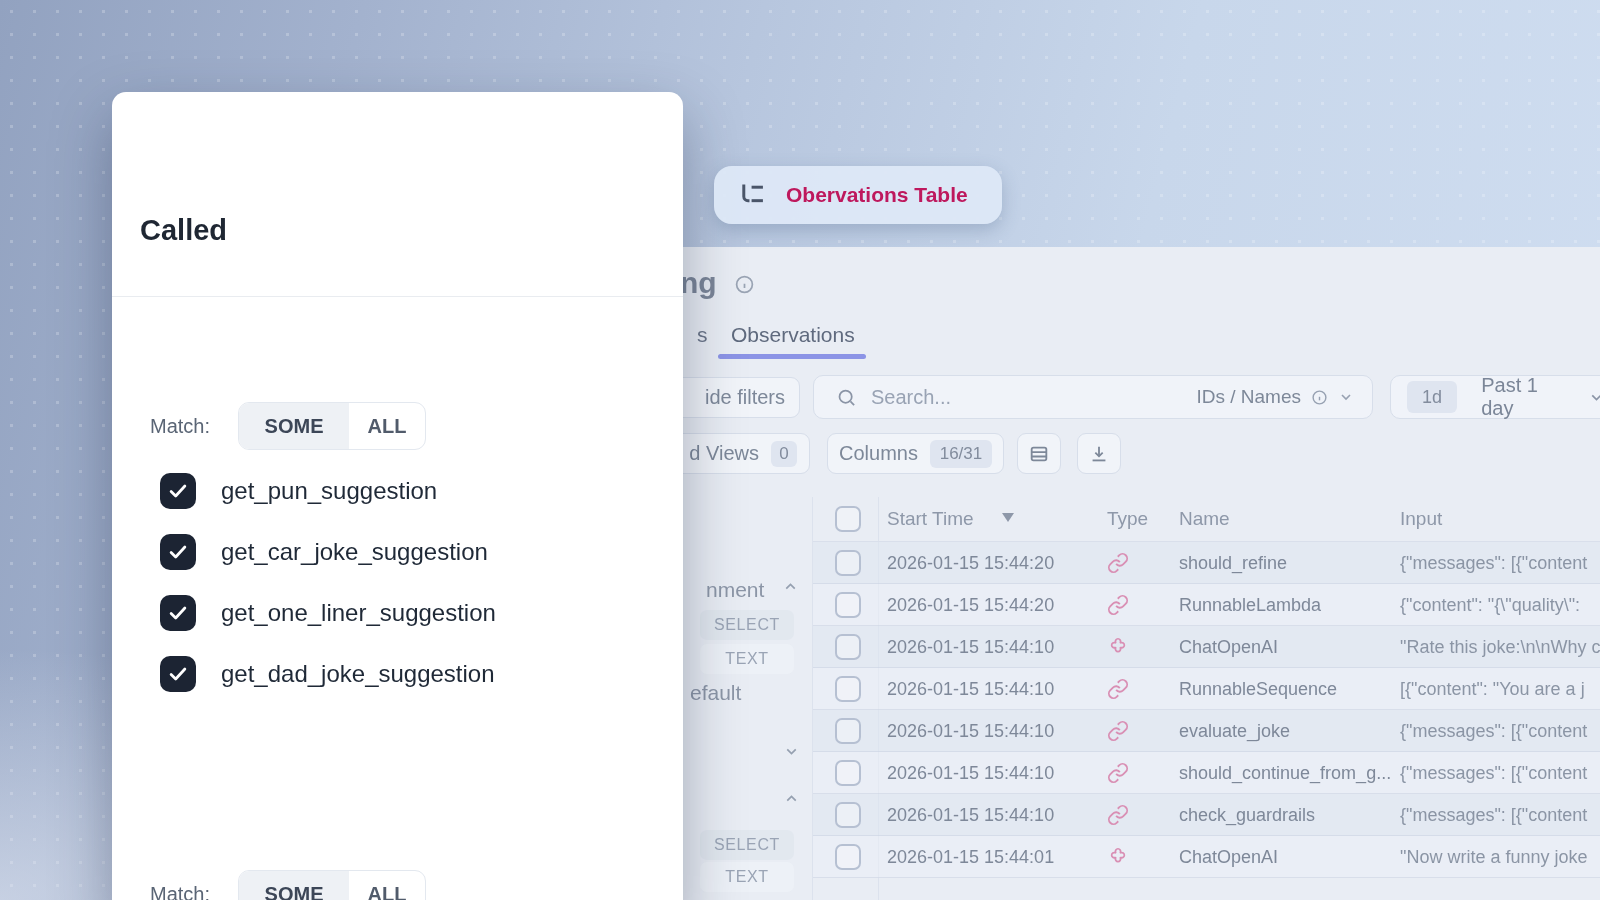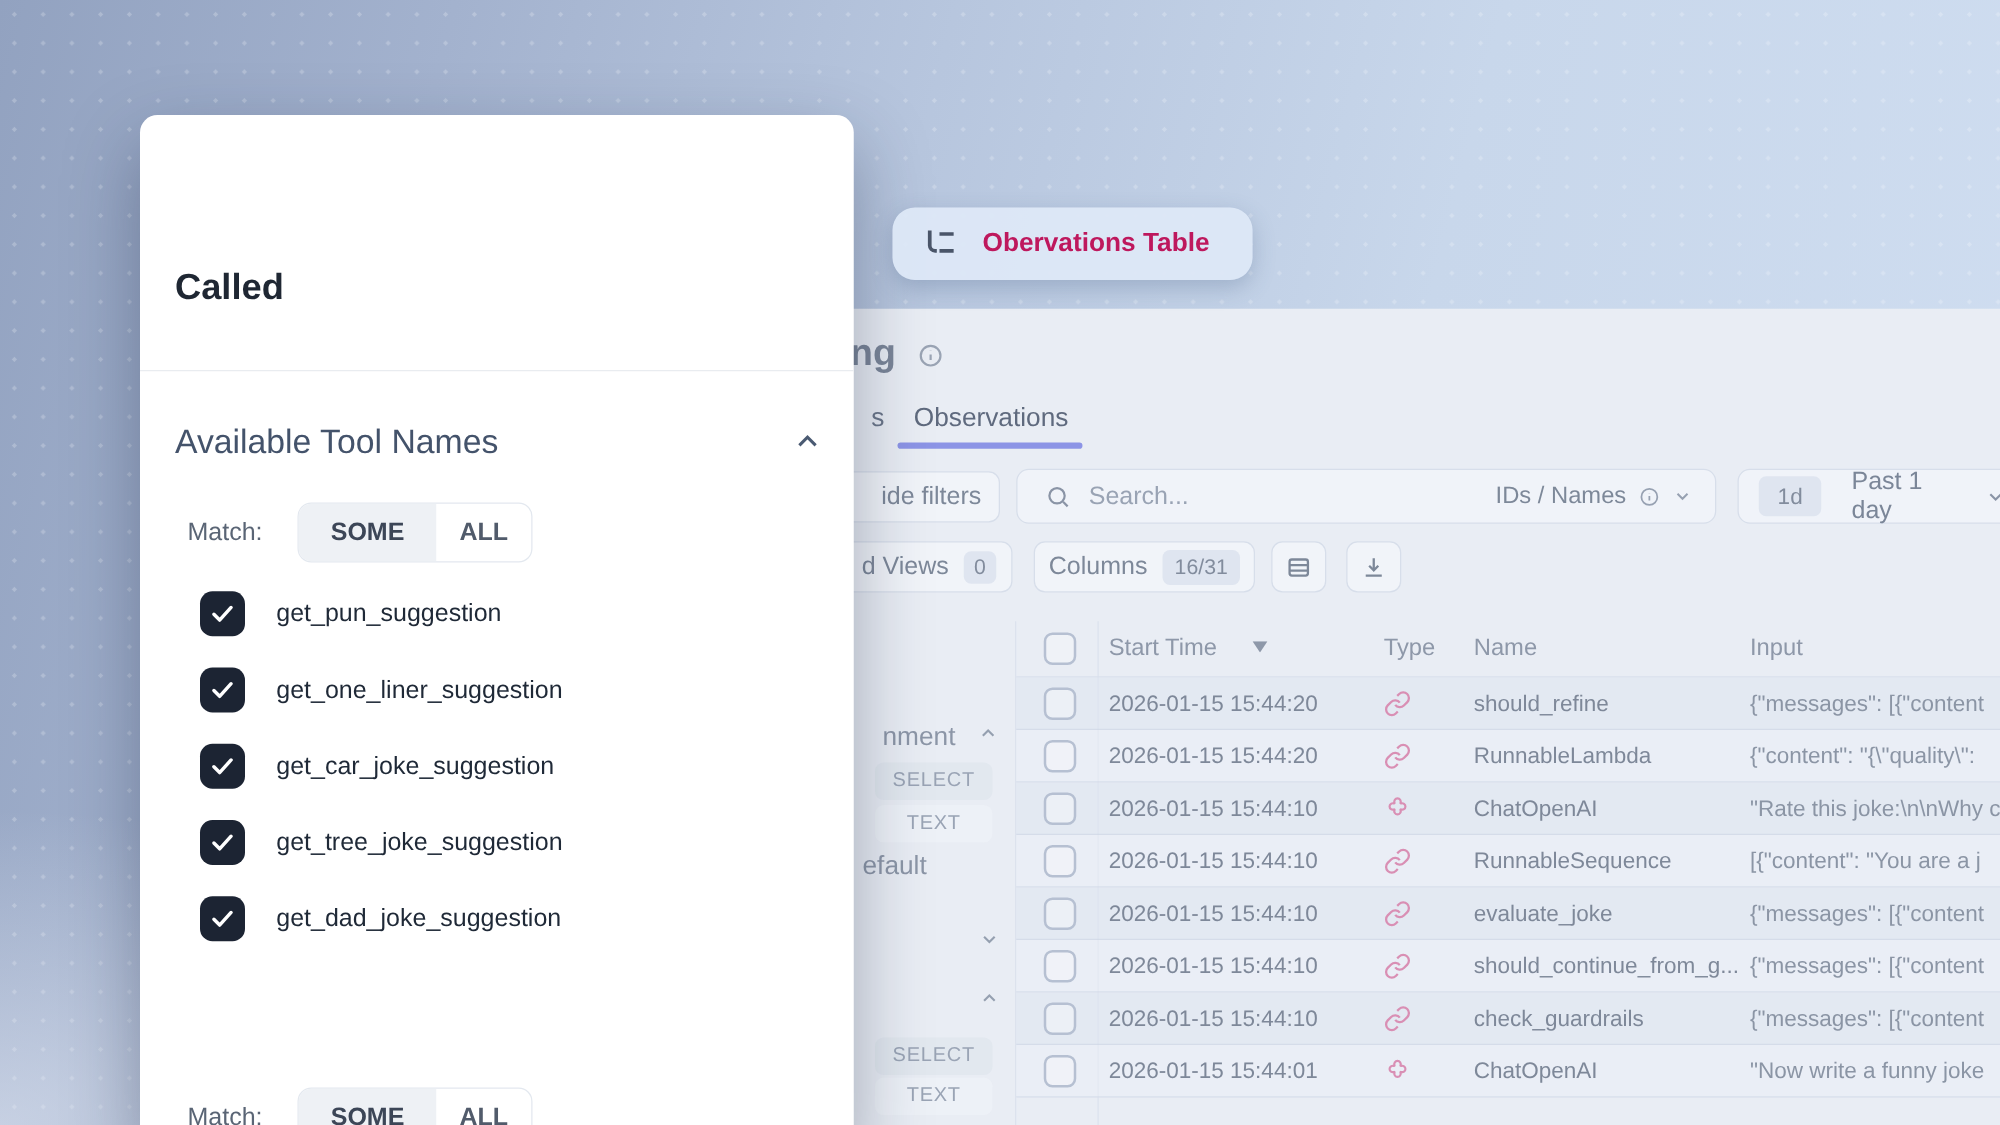--- a/index.html
+++ b/index.html
@@ -71,21 +71,21 @@
   .sec-chev { color:#4a5a72; margin-top:2px; }
   .match-row { position:absolute; left:38px; display:flex; align-items:center; }
   .match-label { font-size:20px; color:#5a6575; }
   .seg { margin-left:28px; display:flex; height:48px; border:1px solid #e3e8ef; border-radius:11px; overflow:hidden; background:#fff; }
   .seg-opt { display:flex; align-items:center; justify-content:center; font-size:20px; }
   .seg-opt.sel { width:110px; background:#eef1f5; font-weight:bold; color:#3c4657;text-align:right; }
   .seg-opt.unsel { width:76px; color:#515b6b; font-weight:600; }
   .tool-list { position:absolute; left:48px; right:20px; }
   .tool-item { display:flex; align-items:center; height:38px; margin-bottom:23px; }
   .tool-cb { width:36px; height:36px; border-radius:10px; background:#1c2433; display:flex; align-items:center; justify-content:center; flex:0 0 auto; }
-  .tool-label { margin-left:25px; font-size:20px; color:#1f2937; }
+  .tool-label { margin-left:25px; font-size:24px; color:#1f2937; }
   svg { display:block; }
 </style>
 </head>
 <body>
 
 <div class="stage">
 
   <div class="app-panel">
 
     <div class="abs frag-title">ng</div>
@@ -324,28 +324,20 @@
           <path d="M11 16h8"></path>
         </svg>
     </span>
     <span class="label">Obervations Table</span>
   </div>
 
   <div class="filters-card">
     <div class="card-title">Called</div>
     <div class="card-divider"></div>
 
-    <div class="sec-header" style="top:246px;">
-      <span class="sec-title">Available Tool Names</span>
-      <span class="sec-chev">
-        <svg width="26" height="26" viewBox="0 0 24 24" fill="none" stroke="currentColor" stroke-width="2.3">
-            <path d="m6 15 6-6 6 6"></path>
-          </svg>
-      </span>
-    </div>
     <div class="match-row" style="top:310px; height:48px;">
       <span class="match-label">Match:</span>
       <span class="seg">
         <span class="seg-opt sel">SOME</span>
         <span class="seg-opt unsel">ALL</span>
       </span>
     </div>
     <div class="tool-list" style="top:380px;">
   <div class="tool-item">
     <span class="tool-cb">
@@ -355,40 +347,32 @@
     </span>
     <span class="tool-label">get_pun_suggestion</span>
   </div>
 
   <div class="tool-item">
     <span class="tool-cb">
       <svg width="22" height="22" viewBox="0 0 24 24" fill="none" stroke="#ffffff" stroke-width="3" stroke-linecap="round" stroke-linejoin="round">
               <path d="m4.5 12.5 5 5 10-11"></path>
             </svg>
     </span>
-    <span class="tool-label">get_one_liner_suggestion</span>
+    <span class="tool-label">get_car_joke_suggestion</span>
   </div>
 
   <div class="tool-item">
     <span class="tool-cb">
       <svg width="22" height="22" viewBox="0 0 24 24" fill="none" stroke="#ffffff" stroke-width="3" stroke-linecap="round" stroke-linejoin="round">
               <path d="m4.5 12.5 5 5 10-11"></path>
             </svg>
     </span>
-    <span class="tool-label">get_car_joke_suggestion</span>
-  </div>
-
-  <div class="tool-item">
-    <span class="tool-cb">
-      <svg width="22" height="22" viewBox="0 0 24 24" fill="none" stroke="#ffffff" stroke-width="3" stroke-linecap="round" stroke-linejoin="round">
-              <path d="m4.5 12.5 5 5 10-11"></path>
-            </svg>
-    </span>
-    <span class="tool-label">get_tree_joke_suggestion</span>
-  </div>
+    <span class="tool-label">get_one_liner_suggestion</span>
+  </div>
+
 
   <div class="tool-item">
     <span class="tool-cb">
       <svg width="22" height="22" viewBox="0 0 24 24" fill="none" stroke="#ffffff" stroke-width="3" stroke-linecap="round" stroke-linejoin="round">
               <path d="m4.5 12.5 5 5 10-11"></path>
             </svg>
     </span>
     <span class="tool-label">get_dad_joke_suggestion</span>
   </div>
 </div>

